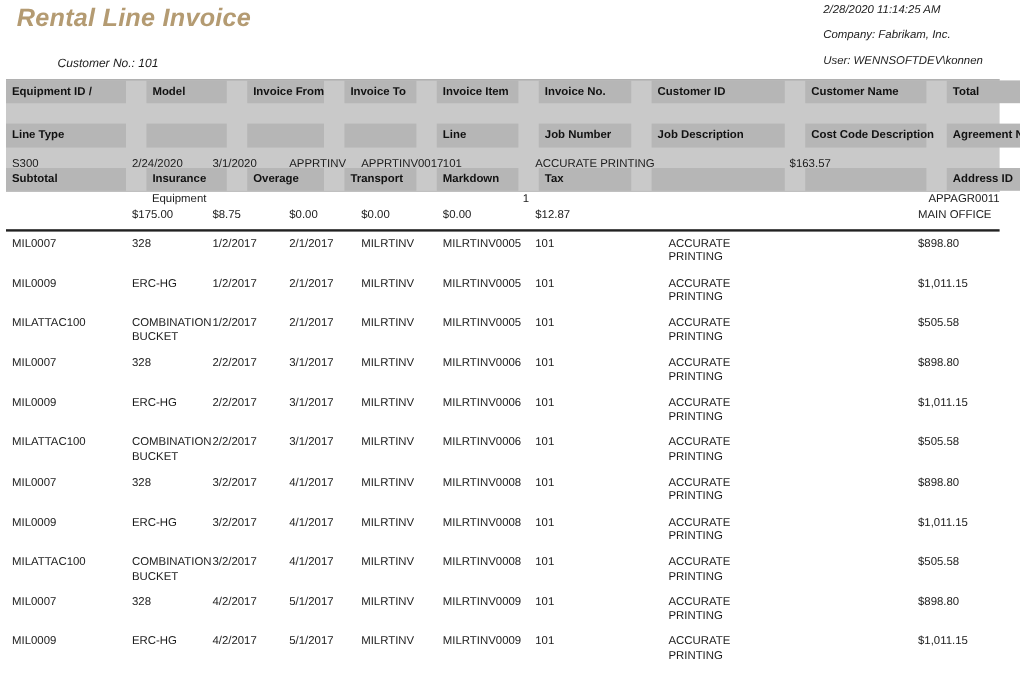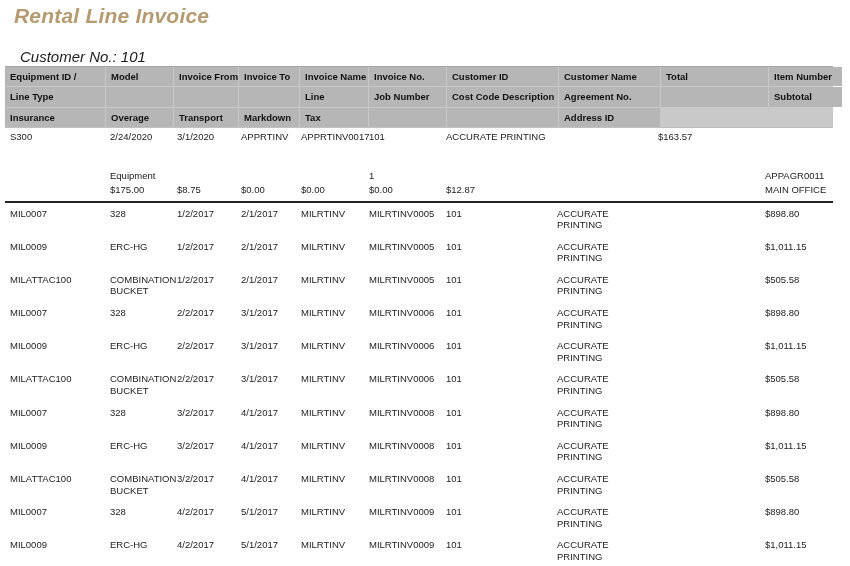--- a/index.html
+++ b/index.html
@@ -24,93 +24,99 @@
     position:absolute;left:14px;top:4px;
     font-size:21px;font-weight:bold;font-style:italic;
     color:var(--accent);letter-spacing:0.2px;
   }
   .meta{
     position:absolute;left:686px;top:4px;
     font-size:9.5px;font-style:italic;line-height:10px;
   }
   .meta div{margin-bottom:11px;white-space:nowrap;}
   .customer-line{
-    position:absolute;left:20px;top:48px;
-    font-size:15px;font-style:italic;white-space:nowrap;
+    position:absolute;left:48px;top:48px;
+    font-size:10px;font-style:italic;white-space:nowrap;
   }
 
   
   .grid{
     display:grid;
     grid-template-columns:100px 67px 64px 60px 68px 77px 111px 101px 107px 73px;
     width:828px;
   }
 
   
   .table-header{
     position:absolute;left:5px;top:66px;width:828px;
     background:var(--header-divider);
     border-top:1px solid #a8a8a8;
     border-bottom:1px solid #c0c0c0;
     grid-auto-rows:19.3px;
-    gap:1px;
+    gap:17px;
   }
   .hcell{
     background:var(--header-bg);
     font-size:9.5px;font-weight:bold;
     display:flex;align-items:center;
     padding-left:5px;color:#111;
     white-space:nowrap;overflow:visible;
   }
 
   
   .table-body{
     position:absolute;left:5px;top:126px;width:828px;
   }
   .cell{
     font-size:9.5px;line-height:11.5px;
     padding-left:5px;
     overflow:visible;
   }
   .fb-line1{margin-top:5px;}
-  .fb-line2{margin-top:27px;}
+  .fb-line2{margin-top:17px;text-align:right;}
   .fb-line3{margin-top:3px;}
   .thick-rule{
     margin-top:5px;height:2px;background:var(--rule);width:828px;
   }
   .rows{margin-top:5px;}
   .data-row{height:33.2px;align-items:start;}
 </style>
 </head>
 <body>
 
 <div class="page">
 
   <div class="report-title">Rental Line Invoice</div>
 
+  <div class="meta">
+    <div>2/28/2020 11:14:25 AM</div>
+    <div>Company: Fabrikam, Inc.</div>
+    <div>User: WENNSOFTDEV\konnen</div>
+  </div>
 
   <div class="customer-line">Customer No.: 101</div>
 
   <div class="grid table-header" id="table-header">
       <div class="hcell">Equipment ID /</div>
       <div class="hcell">Model</div>
       <div class="hcell">Invoice From</div>
       <div class="hcell">Invoice To</div>
-      <div class="hcell">Invoice Name</div>
+      <div class="hcell">Invoice Item</div>
       <div class="hcell">Invoice No.</div>
       <div class="hcell">Customer ID</div>
       <div class="hcell">Customer Name</div>
       <div class="hcell">Total</div>
       <div class="hcell">Item Number</div>
       <div class="hcell">Line Type</div>
       <div class="hcell"></div>
       <div class="hcell"></div>
       <div class="hcell"></div>
       <div class="hcell">Line</div>
       <div class="hcell">Job Number</div>
+      <div class="hcell">Job Description</div>
       <div class="hcell">Cost Code Description</div>
       <div class="hcell">Agreement No.</div>
       <div class="hcell"></div>
       <div class="hcell">Subtotal</div>
       <div class="hcell">Insurance</div>
       <div class="hcell">Overage</div>
       <div class="hcell">Transport</div>
       <div class="hcell">Markdown</div>
       <div class="hcell">Tax</div>
       <div class="hcell"></div>

